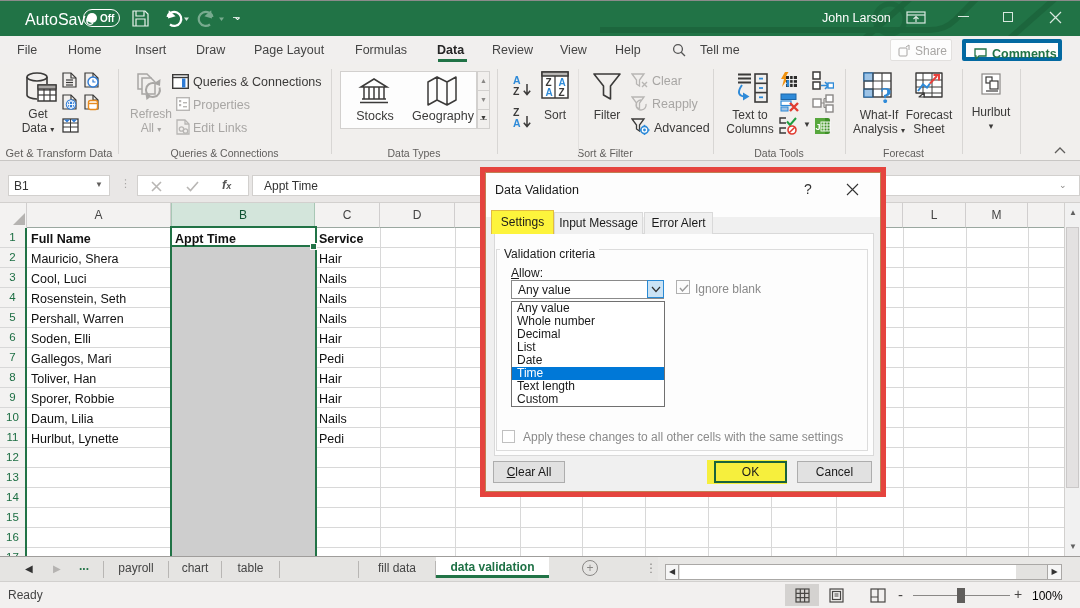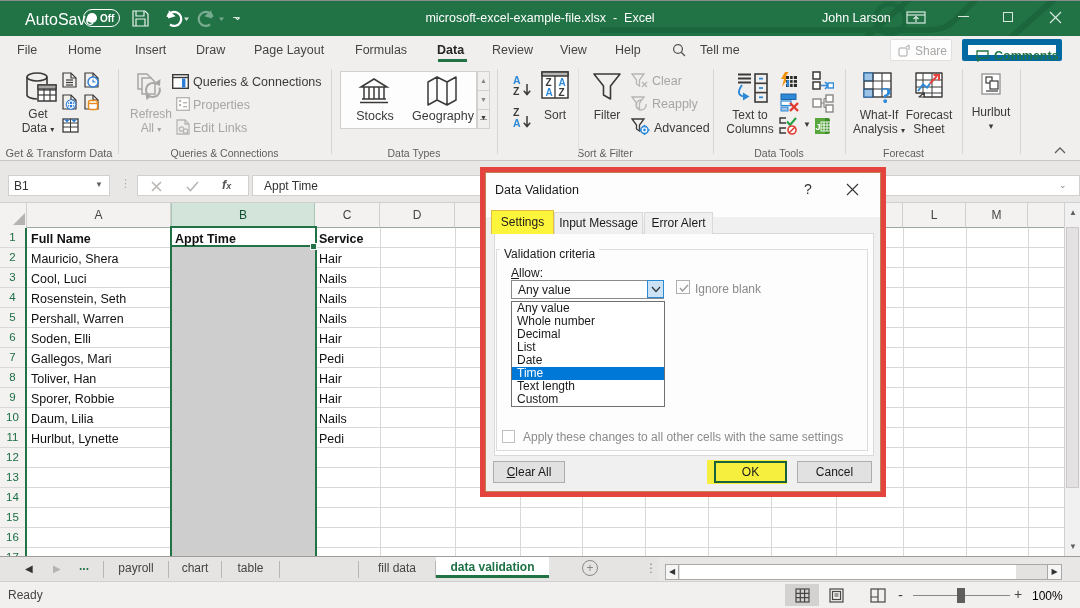--- a/index.html
+++ b/index.html
@@ -42,21 +42,20 @@
       <path d="M5.5 9 A7 7 0 1 1 8 16.5" stroke="#fff" stroke-width="2.2" fill="none"></path>
       <path d="M6.8 2.2 L6 10.4 L13.6 8.3 z" fill="#fff"></path>
       <path d="M22 9.5 l5 0 -2.5 3.5 z" fill="#cfe3d8"></path>
     </svg>
     <svg class="abs" style="left:197px;top:7px;opacity:0.5;" width="28" height="21" viewBox="0 0 28 21">
       <path d="M15.5 9 A7 7 0 1 0 13 16.5" stroke="#cfe3d8" stroke-width="2.2" fill="none"></path>
       <path d="M14.2 2.2 L15 10.4 L7.4 8.3 z" fill="#cfe3d8"></path>
       <path d="M22 9.5 l5 0 -2.5 3.5 z" fill="#cfe3d8"></path>
     </svg>
     <div class="abs" style="left:233px;top:9px;color:#fff;font-size:11px;">⌄<div style="margin-top:-13px;">–</div></div>
-    <div class="abs" style="left:0;top:10px;width:1080px;text-align:center;color:#fff;font-size:12.5px;">microsoft-excel-example-file.xlsx&nbsp; -&nbsp; Excel</div>
     <div class="abs" style="left:822px;top:10px;color:#fff;font-size:12.5px;">John Larson</div>
     <svg class="abs" style="left:906px;top:10px;" width="20" height="13" viewBox="0 0 20 13">
       <rect x="1" y="1" width="18" height="11" stroke="#d8e8df" stroke-width="1.2" fill="none"></rect>
       <line x1="1" y1="4" x2="19" y2="4" stroke="#d8e8df" stroke-width="1.2"></line>
       <path d="M10 11 V6 M7.5 8 L10 5.5 L12.5 8" stroke="#d8e8df" stroke-width="1.2" fill="none"></path>
     </svg>
     <div class="abs" style="left:958px;top:15px;width:11px;height:1.4px;background:#d8e8df;"></div>
     <div class="abs" style="left:1003px;top:11px;width:10px;height:10px;border:1.3px solid #d8e8df;"></div>
     <svg class="abs" style="left:1049px;top:10px;" width="13" height="13" viewBox="0 0 13 13">
       <path d="M1 1 L12 12 M12 1 L1 12" stroke="#d8e8df" stroke-width="1.2"></path>
@@ -80,21 +79,21 @@
       <line x1="9.2" y1="9.2" x2="13" y2="13" stroke="#555" stroke-width="1.3"></line>
     </svg>
     <div class="abs" style="left:700px;top:7px;">Tell me</div>
     <div class="abs" style="left:890px;top:3px;width:62px;height:22px;background:#fdfdfd;border:1px solid #e2e0de;border-radius:2px;color:#a8a6a4;">
       <svg class="abs" style="left:7px;top:4px;" width="13" height="13" viewBox="0 0 13 13">
         <rect x="1" y="4" width="8" height="8" rx="1" stroke="#a8a6a4" fill="none"></rect>
         <path d="M8 3 L11 1 L11 6" stroke="#a8a6a4" fill="none"></path>
       </svg>
       <div class="abs" style="left:24px;top:4px;font-size:12px;">Share</div>
     </div>
-    <div class="abs" style="left:962px;top:3px;width:100px;height:22px;background:#fdfdfd;border:6px solid #0369a1;border-radius:2px;color:#217346;">
+    <div class="abs" style="left:962px;top:3px;width:100px;height:22px;background:#fdfdfd;border:4px solid #0369a1;border-radius:2px;color:#217346;">
       <svg class="abs" style="left:8px;top:5px;" width="13" height="12" viewBox="0 0 13 12">
         <path d="M1 1 h11 v7 h-7 l-3 3 v-3 h-1 z" stroke="#217346" stroke-width="1.3" fill="none"></path>
       </svg>
       <div class="abs" style="left:26px;top:4px;font-size:12.5px;font-weight:bold;">Comments</div>
     </div>
   </div>
 
   <div class="abs" id="ribbon" style="left:0;top:64px;width:1080px;height:97px;background:#f1efed;border-bottom:1px solid #c8c6c4;color:#3b3a39;">
     
     <div class="abs" style="left:118px;top:5px;width:1px;height:85px;background:#d8d6d4;"></div>

